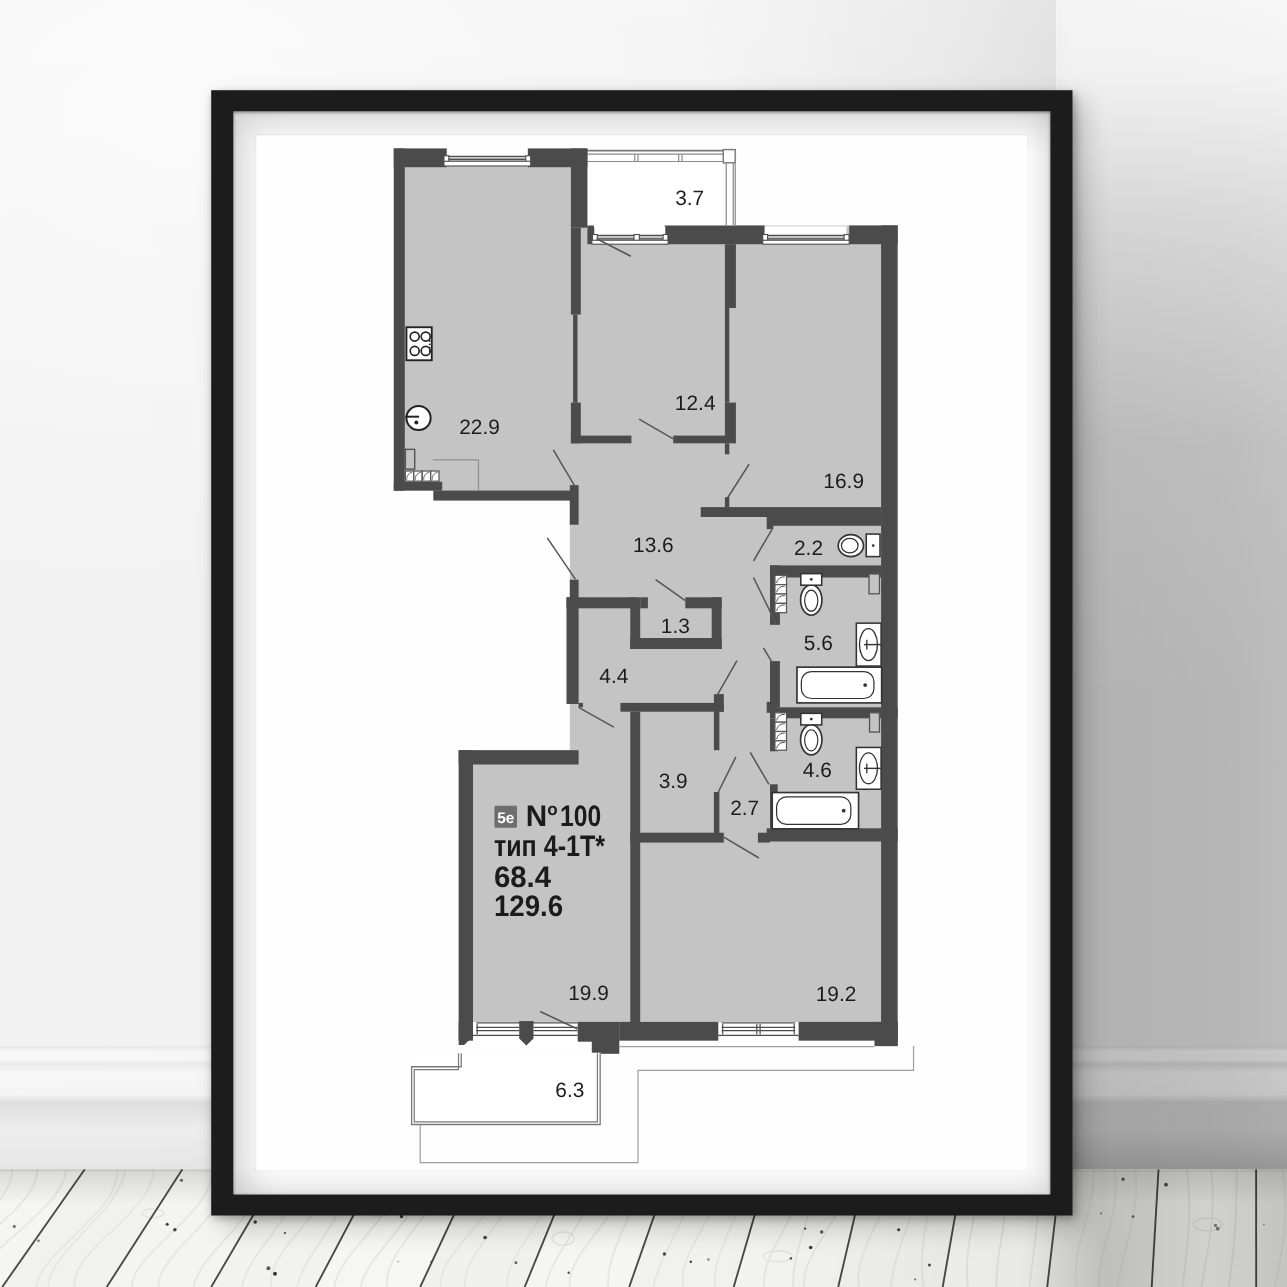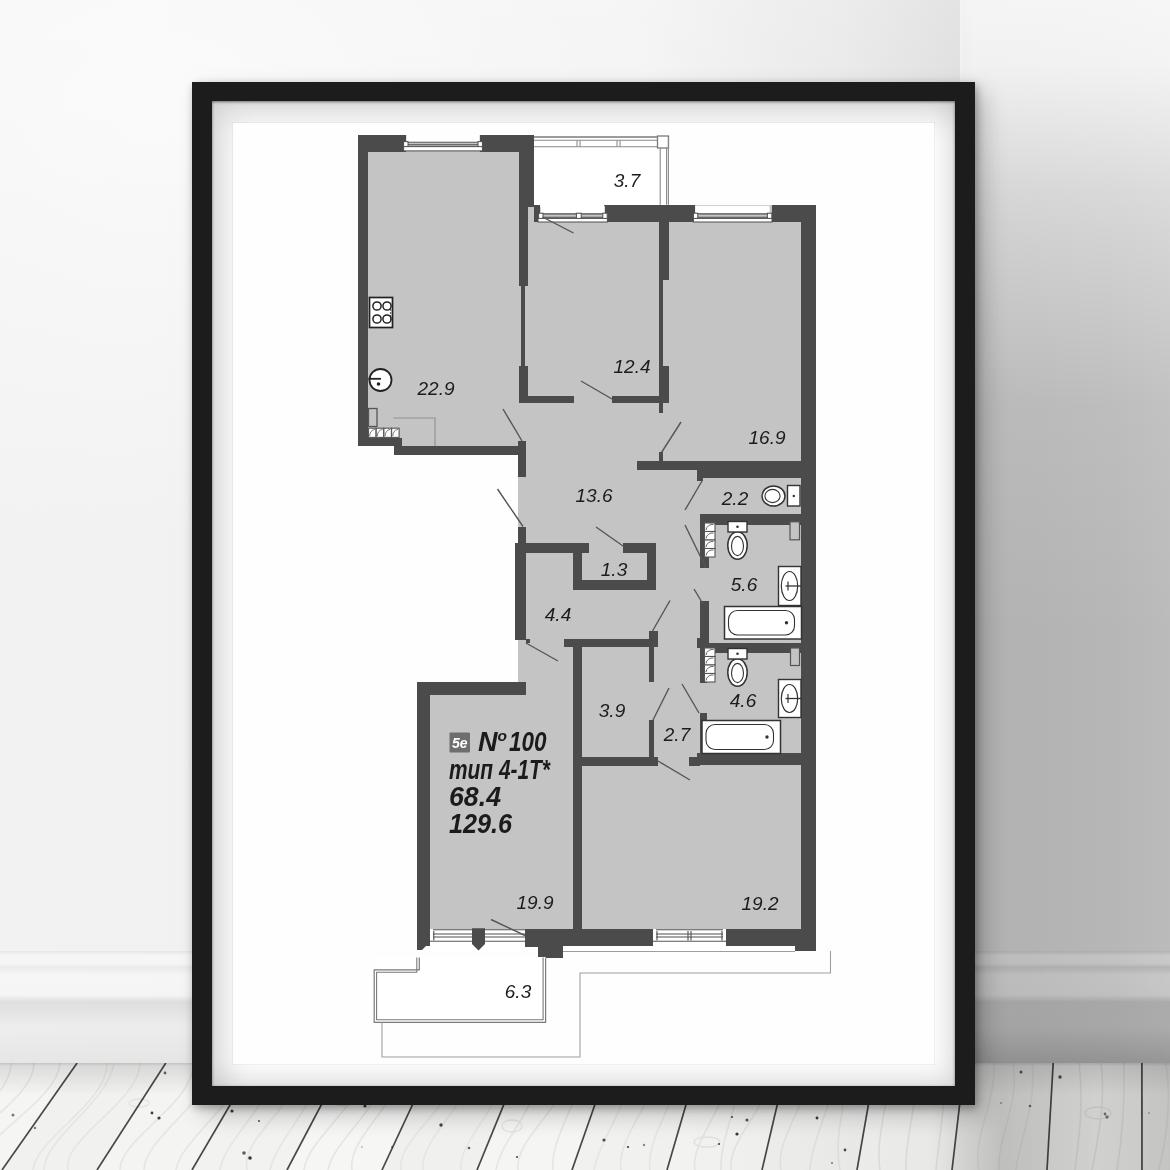--- a/index.html
+++ b/index.html
@@ -1,16 +1,16 @@
 <!DOCTYPE html>
 <html><head>
 <meta charset="utf-8">
 <style>
 html,body{margin:0;padding:0;width:1170px;height:1170px;overflow:hidden;background:#ececec;font-family:"Liberation Sans",sans-serif;-webkit-font-smoothing:antialiased;}
-.scene{position:relative;width:1170px;height:1170px;overflow:hidden;font-style:italic;}
+.scene{position:relative;width:1170px;height:1170px;overflow:hidden;}
 
 .wall{position:absolute;left:0;top:0;width:1170px;height:1063px;
  background:
   radial-gradient(90% 70% at 14% 10%, rgba(255,255,255,0.6), rgba(255,255,255,0) 60%),
   linear-gradient(to bottom, rgba(255,255,255,0.25) 0%, rgba(255,255,255,0) 22%),
   linear-gradient(to right, #f2f2f2 0%, #f0f0f0 55%, #e6e6e6 72%, #d8d8d8 84%, #cfcfcf 100%);
 }
 
 .wallshadow{position:absolute;left:960px;top:0;width:210px;height:1063px;}
 

